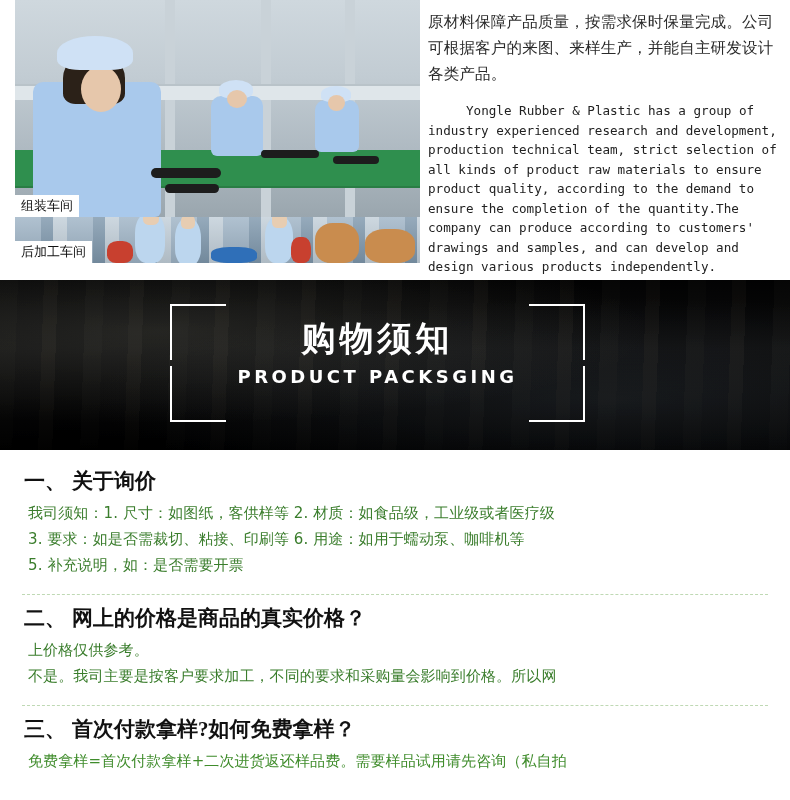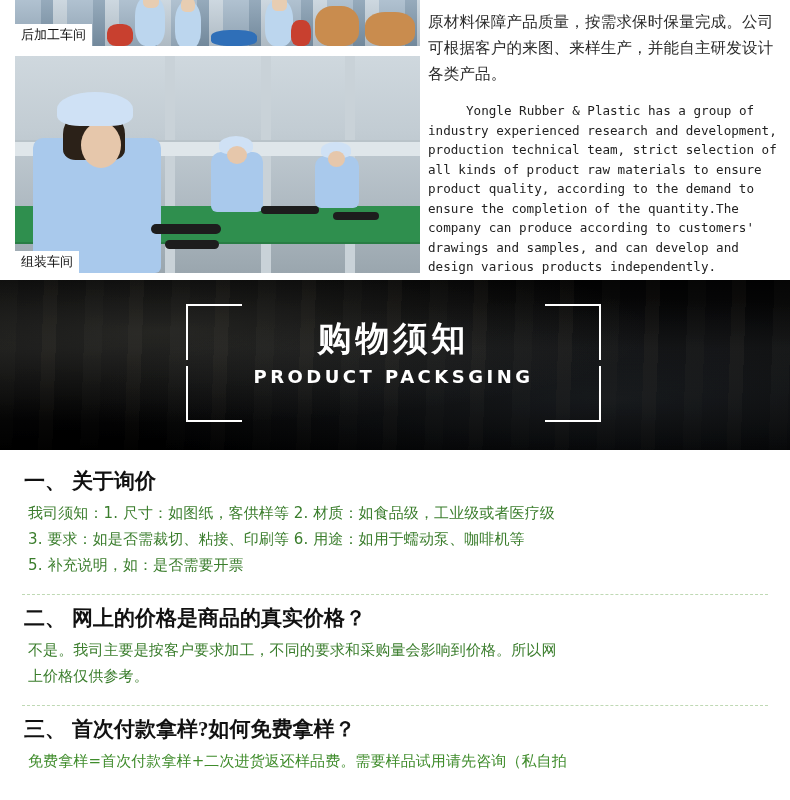--- a/index.html
+++ b/index.html
@@ -132,21 +132,21 @@
   }
   .banner-bg::after {
     content:"";
     position:absolute; inset:0;
     background:
       radial-gradient(ellipse at 20% 30%, rgba(120,120,110,.25), transparent 55%),
       radial-gradient(ellipse at 78% 70%, rgba(90,100,110,.22), transparent 60%);
   }
   .banner-inner {
     position: absolute;
-    left: 186px;
+    left: 170px;
     top: 24px;
     width: 415px;
     height: 118px;
   }
   .corner {
     position: absolute;
     width: 56px; height: 56px;
     border: 2px solid #ffffff;
   }
   .c-tl { left:0; top:0; border-right:none; border-bottom:none; }
@@ -211,67 +211,67 @@
   }
 </style>
 </head>
 <body>
 
 <div class="page">
 
   <div class="top-section">
 
     <div class="photo-col">
+
+      <div class="photo p2">
+        <div class="img2">
+          <div class="post" style="left:150px;top:0;height:217px;"></div>
+          <div class="post" style="left:246px;top:0;height:217px;"></div>
+          <div class="post" style="left:330px;top:0;height:217px;"></div>
+          <div class="bench" style="top:84px;"></div>
+          <div class="floorline" style="top:150px;"></div>
+
+          <div class="worker" style="left:18px;top:82px;width:128px;height:135px;"></div>
+          <div class="hair" style="left:48px;top:52px;width:62px;height:52px;"></div>
+          <div class="face" style="left:66px;top:66px;width:40px;height:46px;"></div>
+          <div class="cap" style="left:42px;top:36px;width:76px;height:34px;"></div>
+          <div class="tube" style="left:136px;top:168px;width:70px;height:10px;"></div>
+          <div class="tube" style="left:150px;top:184px;width:54px;height:9px;"></div>
+
+          <div class="worker" style="left:196px;top:96px;width:52px;height:60px;"></div>
+          <div class="cap" style="left:204px;top:80px;width:34px;height:18px;"></div>
+          <div class="face" style="left:212px;top:90px;width:20px;height:18px;"></div>
+
+          <div class="worker" style="left:300px;top:100px;width:44px;height:52px;"></div>
+          <div class="cap" style="left:306px;top:86px;width:30px;height:16px;"></div>
+          <div class="face" style="left:313px;top:95px;width:17px;height:16px;"></div>
+
+          <div class="tube" style="left:246px;top:150px;width:58px;height:8px;"></div>
+          <div class="tube" style="left:318px;top:156px;width:46px;height:8px;"></div>
+        </div>
+        <div class="photo-caption">组装车间</div>
+      </div>
 
       <div class="photo p1">
         <div class="img1">
           <div class="blob b-person" style="left:120px;top:-4px;width:30px;height:50px;"></div>
           <div class="blob b-head" style="left:128px;top:-8px;width:16px;height:16px;"></div>
           <div class="blob b-person" style="left:160px;top:2px;width:26px;height:46px;"></div>
           <div class="blob b-head" style="left:166px;top:-2px;width:14px;height:14px;"></div>
           <div class="blob b-person" style="left:250px;top:0px;width:28px;height:46px;"></div>
           <div class="blob b-head" style="left:257px;top:-4px;width:15px;height:15px;"></div>
           <div class="blob b-box" style="left:300px;top:6px;width:44px;height:40px;"></div>
           <div class="blob b-box" style="left:350px;top:12px;width:50px;height:34px;"></div>
           <div class="blob b-crate" style="left:196px;top:30px;width:46px;height:16px;"></div>
           <div class="blob b-red" style="left:92px;top:24px;width:26px;height:22px;"></div>
           <div class="blob b-red" style="left:276px;top:20px;width:20px;height:26px;"></div>
         </div>
         <div class="photo-caption">后加工车间</div>
       </div>
 
-      <div class="photo p2">
-        <div class="img2">
-          <div class="post" style="left:150px;top:0;height:217px;"></div>
-          <div class="post" style="left:246px;top:0;height:217px;"></div>
-          <div class="post" style="left:330px;top:0;height:217px;"></div>
-          <div class="bench" style="top:84px;"></div>
-          <div class="floorline" style="top:150px;"></div>
-
-          <div class="worker" style="left:18px;top:82px;width:128px;height:135px;"></div>
-          <div class="hair" style="left:48px;top:52px;width:62px;height:52px;"></div>
-          <div class="face" style="left:66px;top:66px;width:40px;height:46px;"></div>
-          <div class="cap" style="left:42px;top:36px;width:76px;height:34px;"></div>
-          <div class="tube" style="left:136px;top:168px;width:70px;height:10px;"></div>
-          <div class="tube" style="left:150px;top:184px;width:54px;height:9px;"></div>
-
-          <div class="worker" style="left:196px;top:96px;width:52px;height:60px;"></div>
-          <div class="cap" style="left:204px;top:80px;width:34px;height:18px;"></div>
-          <div class="face" style="left:212px;top:90px;width:20px;height:18px;"></div>
-
-          <div class="worker" style="left:300px;top:100px;width:44px;height:52px;"></div>
-          <div class="cap" style="left:306px;top:86px;width:30px;height:16px;"></div>
-          <div class="face" style="left:313px;top:95px;width:17px;height:16px;"></div>
-
-          <div class="tube" style="left:246px;top:150px;width:58px;height:8px;"></div>
-          <div class="tube" style="left:318px;top:156px;width:46px;height:8px;"></div>
-        </div>
-        <div class="photo-caption">组装车间</div>
-      </div>
-
     </div>
 
     <div class="text-col">
       <div class="cn-para">原材料保障产品质量，按需求保时保量完成。公司可根据客户的来图、来样生产，并能自主研发设计各类产品。</div>
       <div class="en-para">Yongle Rubber &amp; Plastic has a group of industry experienced research and development, production technical team, strict selection of all kinds of product raw materials to ensure product quality, according to the demand to ensure the completion of the quantity.The company can produce according to customers' drawings and samples, and can develop and design various products independently.</div>
     </div>
 
   </div>
 
   <div class="banner">
@@ -301,22 +301,22 @@
     </div>
 
     <div class="divider"></div>
 
     <div class="faq-item">
       <div class="faq-q">
         <span class="faq-num">二、</span>
         <span class="faq-title">网上的价格是商品的真实价格？</span>
       </div>
       <div class="faq-a">
+        <div>上价格仅供参考。</div>
         <div>不是。我司主要是按客户要求加工，不同的要求和采购量会影响到价格。所以网</div>
-        <div>上价格仅供参考。</div>
       </div>
     </div>
 
     <div class="divider"></div>
 
     <div class="faq-item">
       <div class="faq-q">
         <span class="faq-num">三、</span>
         <span class="faq-title">首次付款拿样?如何免费拿样？</span>
       </div>

